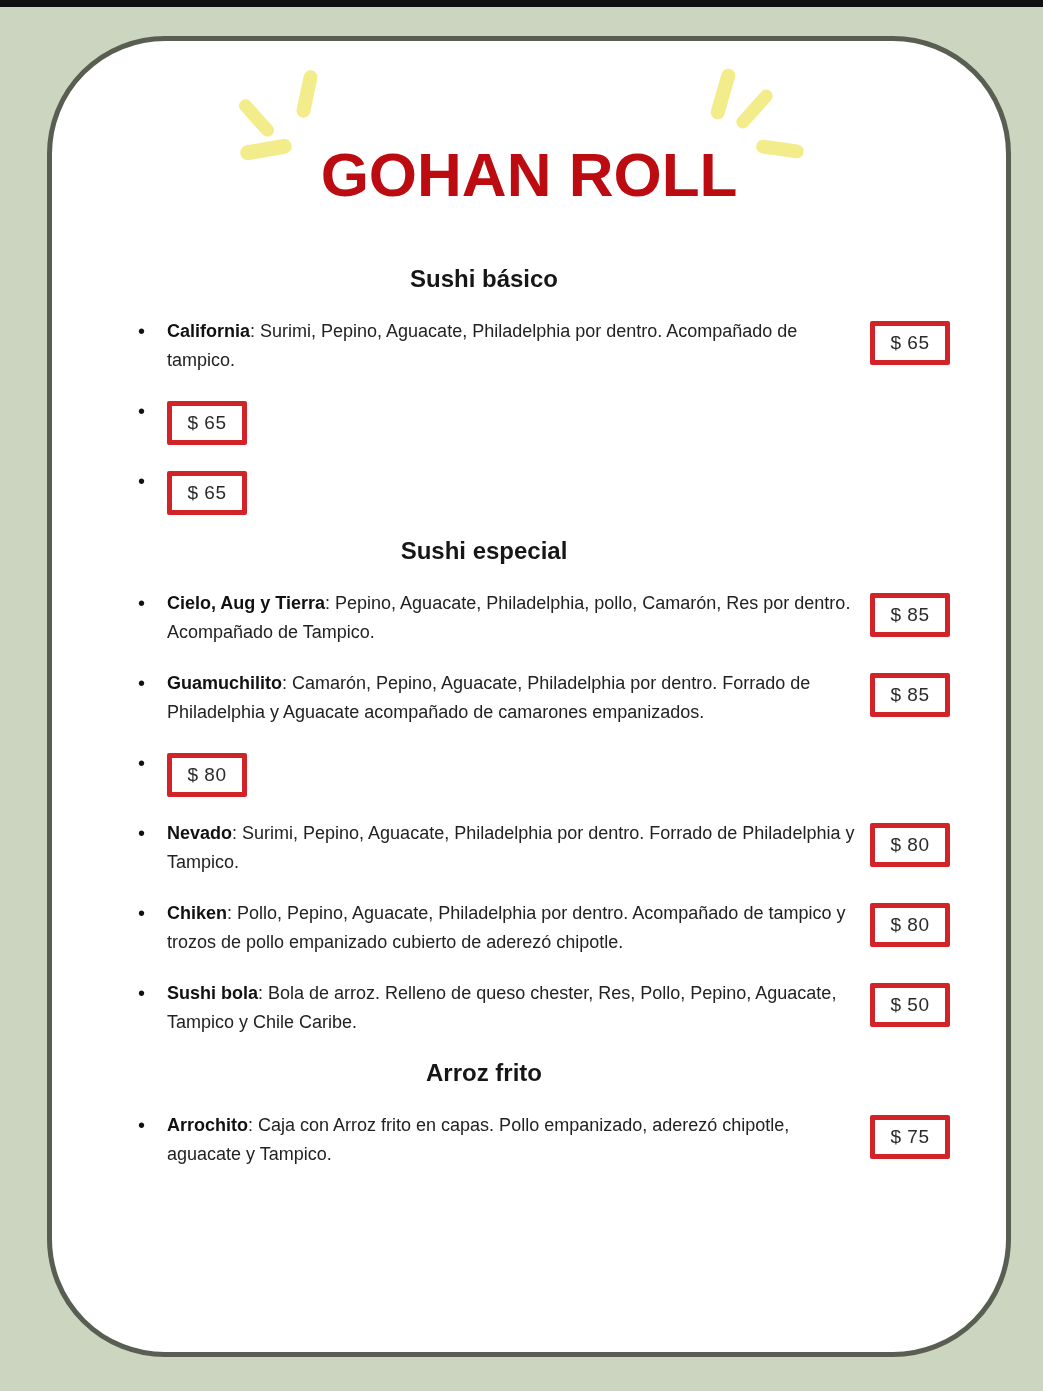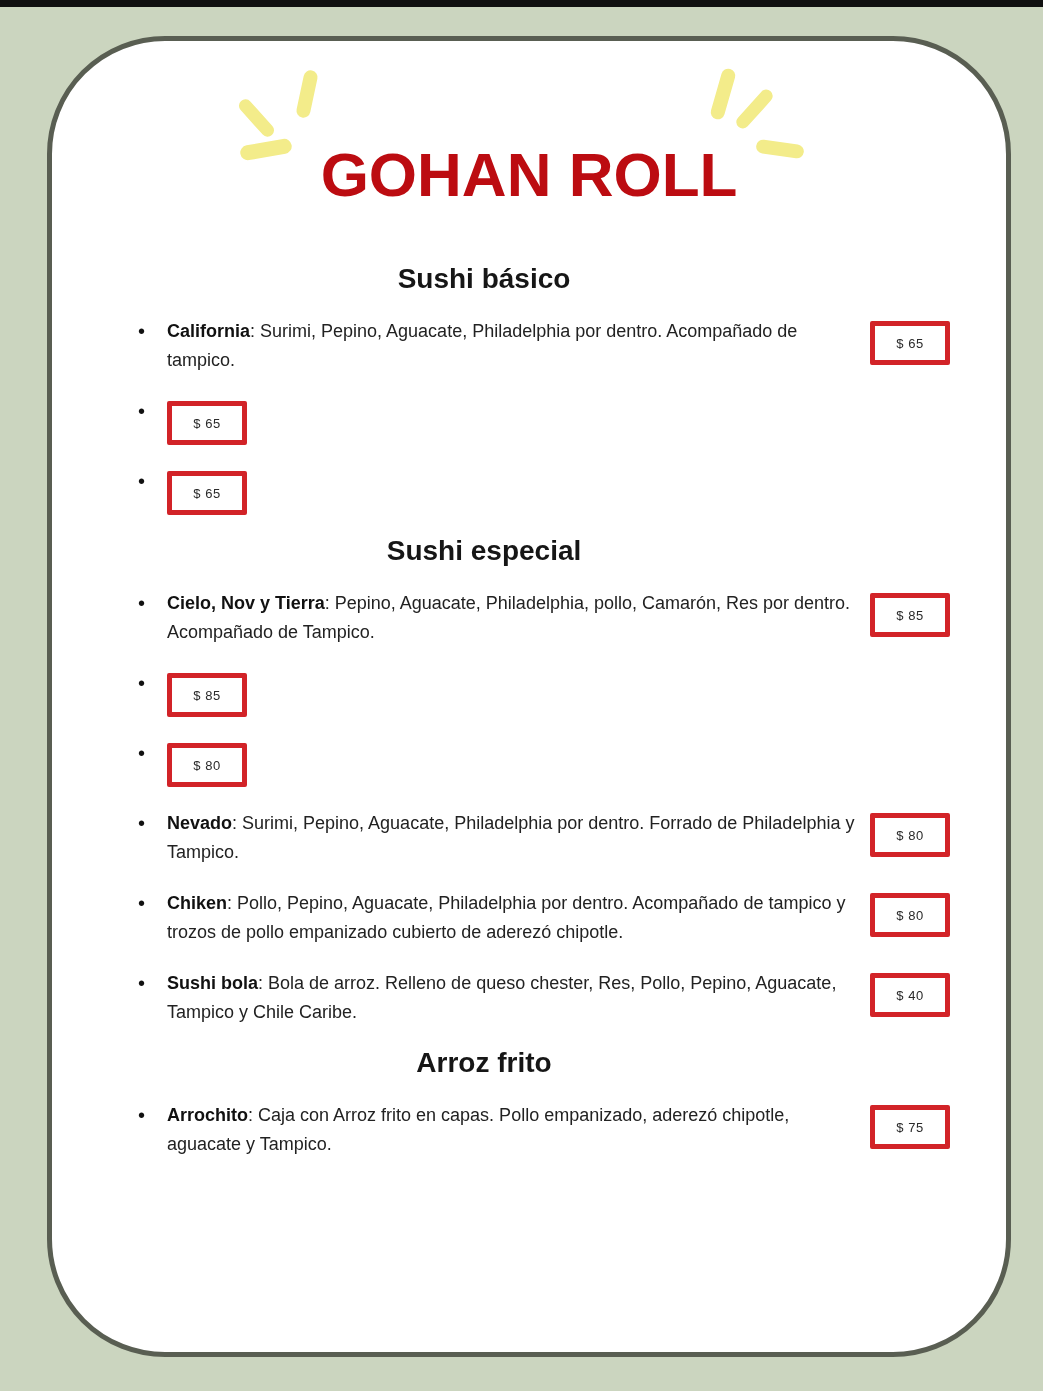--- a/index.html
+++ b/index.html
@@ -39,21 +39,21 @@
   h1.title{
     margin:8px 0 56px 0;
     text-align:center;
     font-size:62px;line-height:68px;font-weight:bold;
     color:var(--title-red);
     letter-spacing:0px;
   }
   .content{padding:0 56px 0 86px;}
   .menu-section{margin:0;}
   .section-heading{
-    font-size:28px;line-height:28px;font-weight:bold;color:#161616;
+    font-size:24px;line-height:28px;font-weight:bold;color:#161616;
     text-align:center;
     margin:13px 120px 24px 0;
   }
   .menu-item{
     display:flex;align-items:flex-start;
     margin:0 0 22px 0;
   }
   .bullet{
     width:29px;flex:0 0 29px;
     font-size:20px;line-height:29px;color:#111;
@@ -65,21 +65,21 @@
   }
   .item-name{font-weight:bold;color:#111;}
   .price-box{
     flex:0 0 80px;width:80px;height:44px;box-sizing:border-box;
     margin-top:4px;
     background:#fff;
     border:5px solid var(--price-red);
     border-radius:2px;
     display:flex;align-items:center;justify-content:center;
   }
-  .price{font-size:13px;color:#2a2a2a;letter-spacing:0.5px;}
+  .price{font-size:19px;color:#2a2a2a;letter-spacing:0.5px;}
 </style>
 </head>
 <body>
 
 <div class="top-strip"></div>
 
 <div class="card">
   <span class="ray l-vert"></span>
   <span class="ray l-diag"></span>
   <span class="ray l-dash"></span>
@@ -115,28 +115,29 @@
     </div>
   </div>
 </div>
   </section>
 
   <section class="menu-section">
     <h2 class="section-heading">Sushi especial</h2>
     <div class="items">
   <div class="menu-item">
     <span class="bullet">•</span>
-    <p class="item-text"><b class="item-name">Cielo, Nov y Tierra</b><span class="item-desc">: Pepino, Aguacate, Philadelphia, pollo, Camarón, Res por dentro. Acompañado de Tampico.</span></p>
+    <p class="item-text"><b class="item-name">Cielo, Aug y Tierra</b><span class="item-desc">: Pepino, Aguacate, Philadelphia, pollo, Camarón, Res por dentro. Acompañado de Tampico.</span></p>
     <div class="price-box">
       <span class="price">$ 85</span>
     </div>
   </div>
 
   <div class="menu-item">
     <span class="bullet">•</span>
+    <p class="item-text"><b class="item-name">Guamuchilito</b><span class="item-desc">: Camarón, Pepino, Aguacate, Philadelphia por dentro. Forrado de Philadelphia y Aguacate acompañado de camarones empanizados.</span></p>
     <div class="price-box">
       <span class="price">$ 85</span>
     </div>
   </div>
 
   <div class="menu-item">
     <span class="bullet">•</span>
     <div class="price-box">
       <span class="price">$ 80</span>
     </div>
@@ -155,21 +156,21 @@
     <p class="item-text"><b class="item-name">Chiken</b><span class="item-desc">: Pollo, Pepino, Aguacate, Philadelphia por dentro. Acompañado de tampico y trozos de pollo empanizado cubierto de aderezó chipotle.</span></p>
     <div class="price-box">
       <span class="price">$ 80</span>
     </div>
   </div>
 
   <div class="menu-item">
     <span class="bullet">•</span>
     <p class="item-text"><b class="item-name">Sushi bola</b><span class="item-desc">: Bola de arroz. Relleno de queso chester, Res, Pollo, Pepino, Aguacate, Tampico y Chile Caribe.</span></p>
     <div class="price-box">
-      <span class="price">$ 40</span>
+      <span class="price">$ 50</span>
     </div>
   </div>
 </div>
   </section>
 
   <section class="menu-section">
     <h2 class="section-heading">Arroz frito</h2>
     <div class="items">
   <div class="menu-item">
     <span class="bullet">•</span>

